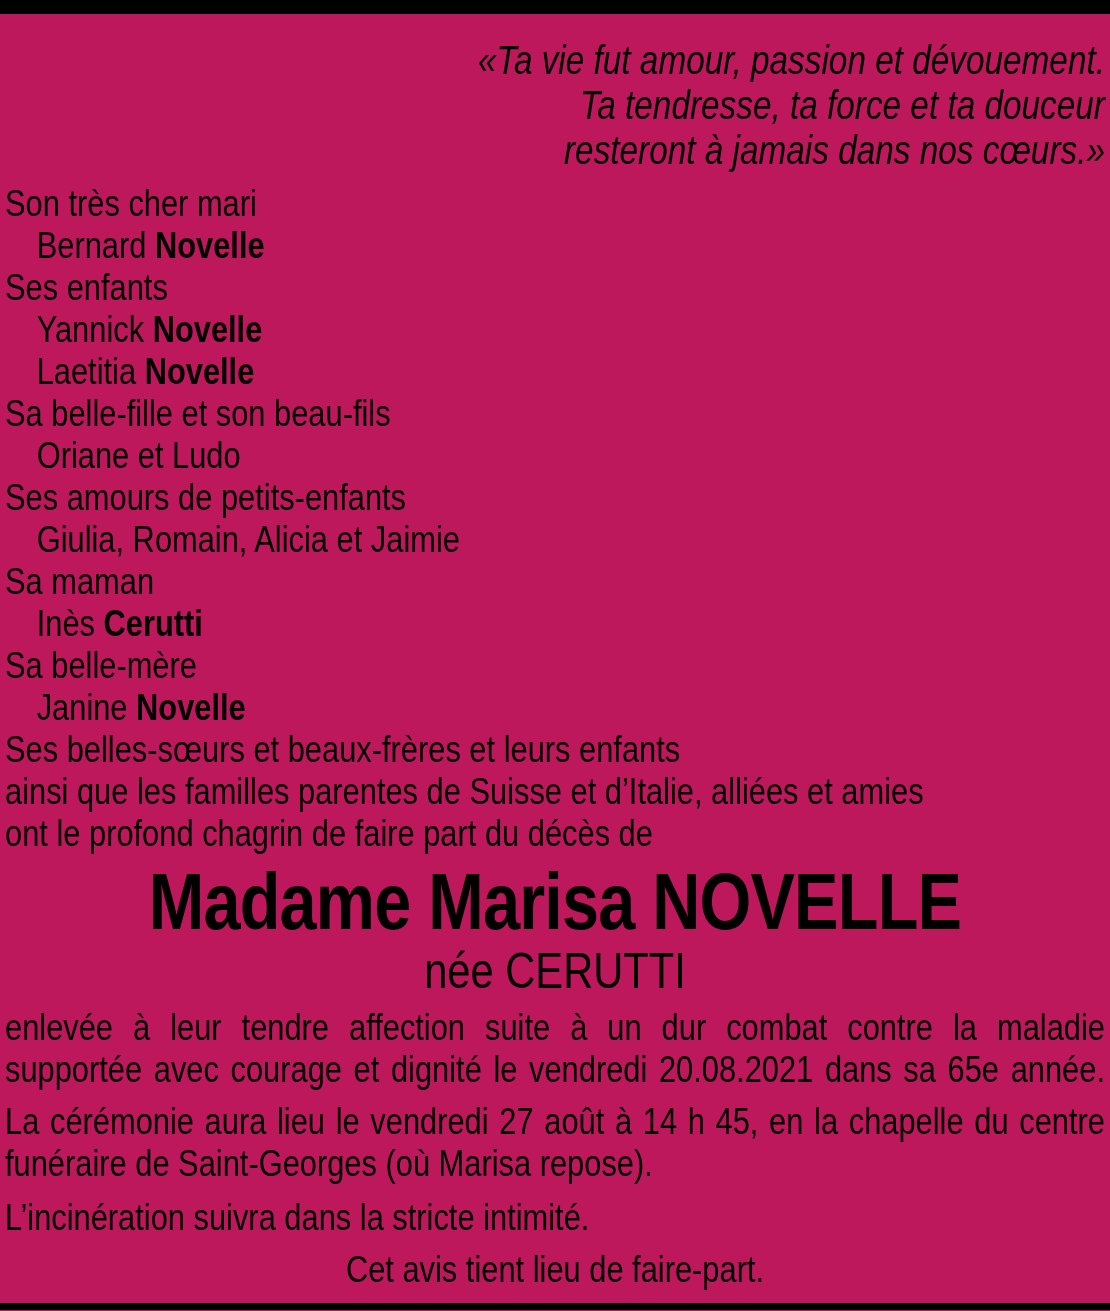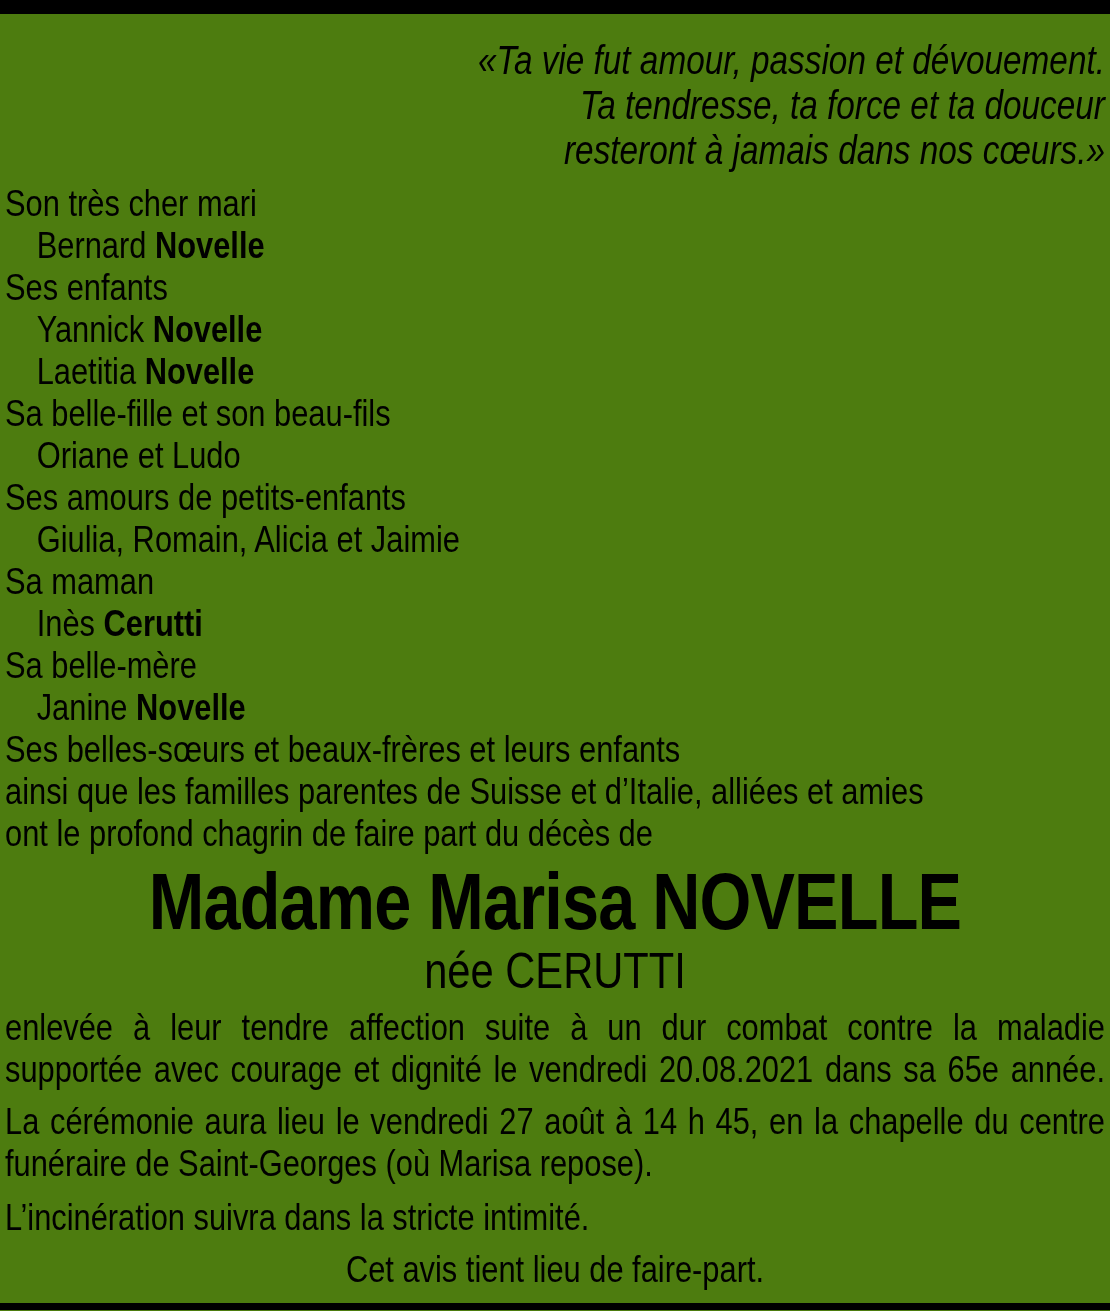--- a/index.html
+++ b/index.html
@@ -4,21 +4,21 @@
 <style>
   html, body {
     margin: 0;
     padding: 0;
     background: #ffffff;
   }
   .page {
     position: relative;
     width: 1110px;
     height: 1311px;
-    background: #4d7c0f;
+    background: #be185d;
     overflow: hidden;
     font-family: "Liberation Sans", sans-serif;
     color: #000000;
   }
   .bar {
     position: absolute;
     left: 0;
     width: 1110px;
     background: #000000;
   }

